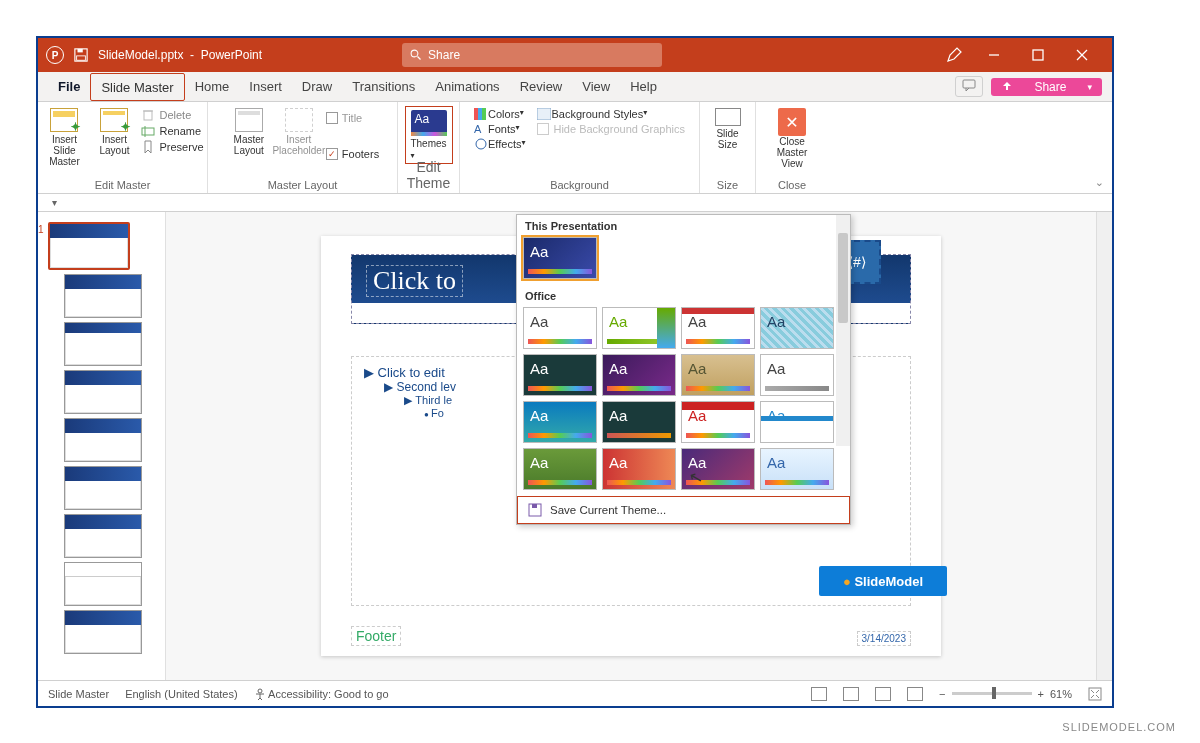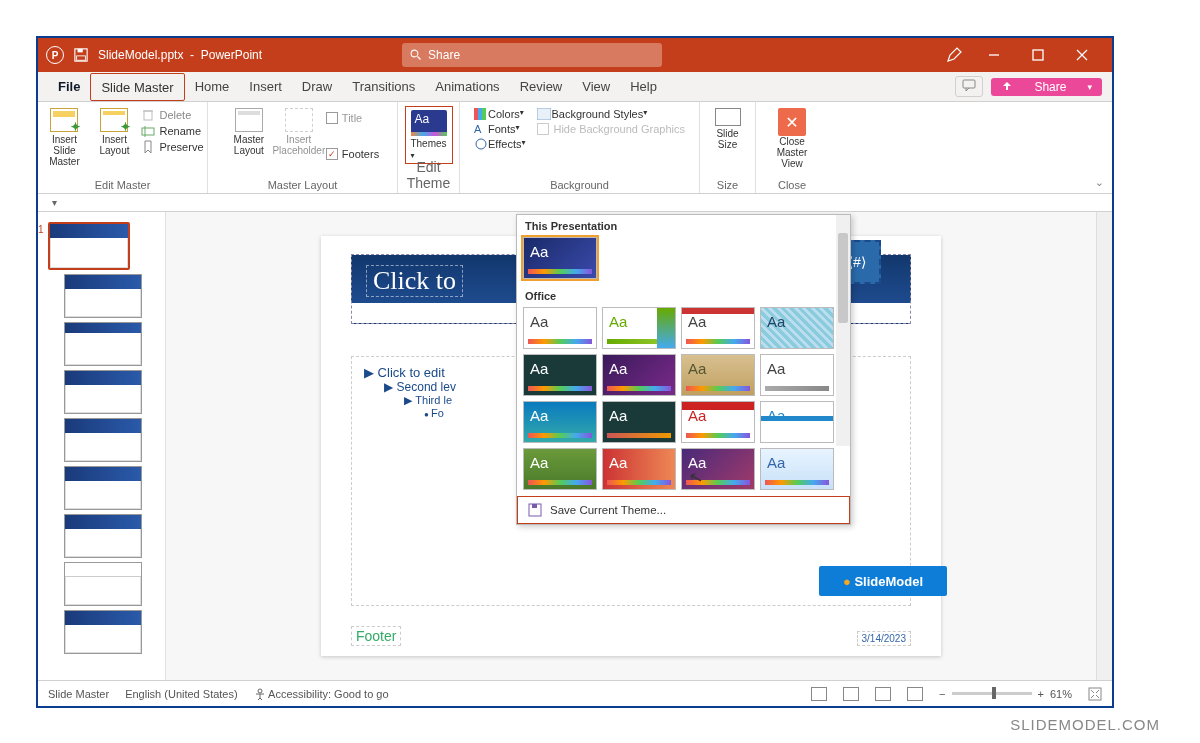--- a/index.html
+++ b/index.html
@@ -98,21 +98,21 @@
   .cursor { position:absolute; right:148px; bottom:37px; font-size:16px; transform:rotate(-15deg); }
 
   
   .statusbar { height: 26px; border-top: 1px solid #d0d0d0; display:flex; align-items:center; padding:0 10px; font-size:11px; color:#555; gap:16px; }
   .statusbar .flex { flex:1; }
   .zoom-ctrl { display:flex; align-items:center; gap:6px; }
   .zoom-track { width:80px; height:3px; background:#ccc; position:relative; }
   .zoom-track .knob { width:4px; height:12px; background:#666; position:absolute; top:-5px; left:40px; }
   .view-btn { width:16px; height:14px; border:1px solid #888; }
 
-  .attribution { position:absolute; right:40px; bottom:10px; font-size:15px; letter-spacing:1px; color:#888; }
+  .attribution { position:absolute; right:24px; bottom:10px; font-size:11px; letter-spacing:1px; color:#888; }
 </style>
 </head>
 <body>
 
 <div class="outer">
 <div class="window">
 
   <div class="titlebar">
     <span class="app-icon">P</span>
     <svg class="save-icon" viewBox="0 0 16 16">

